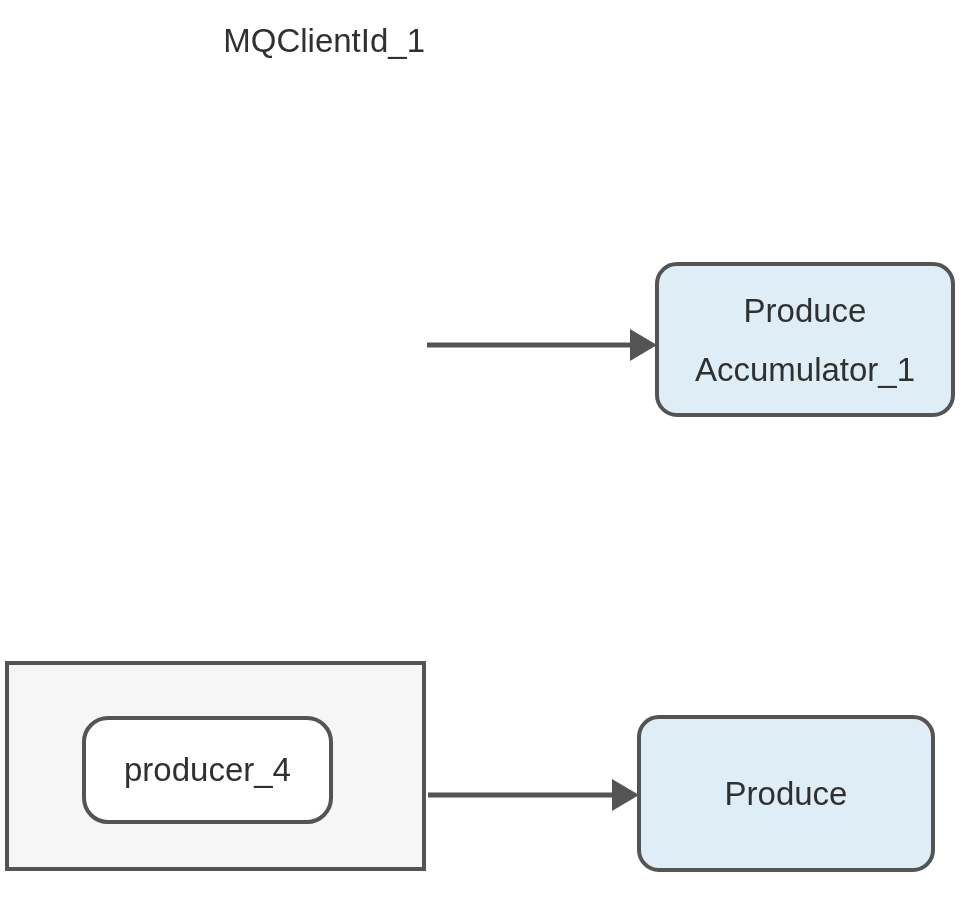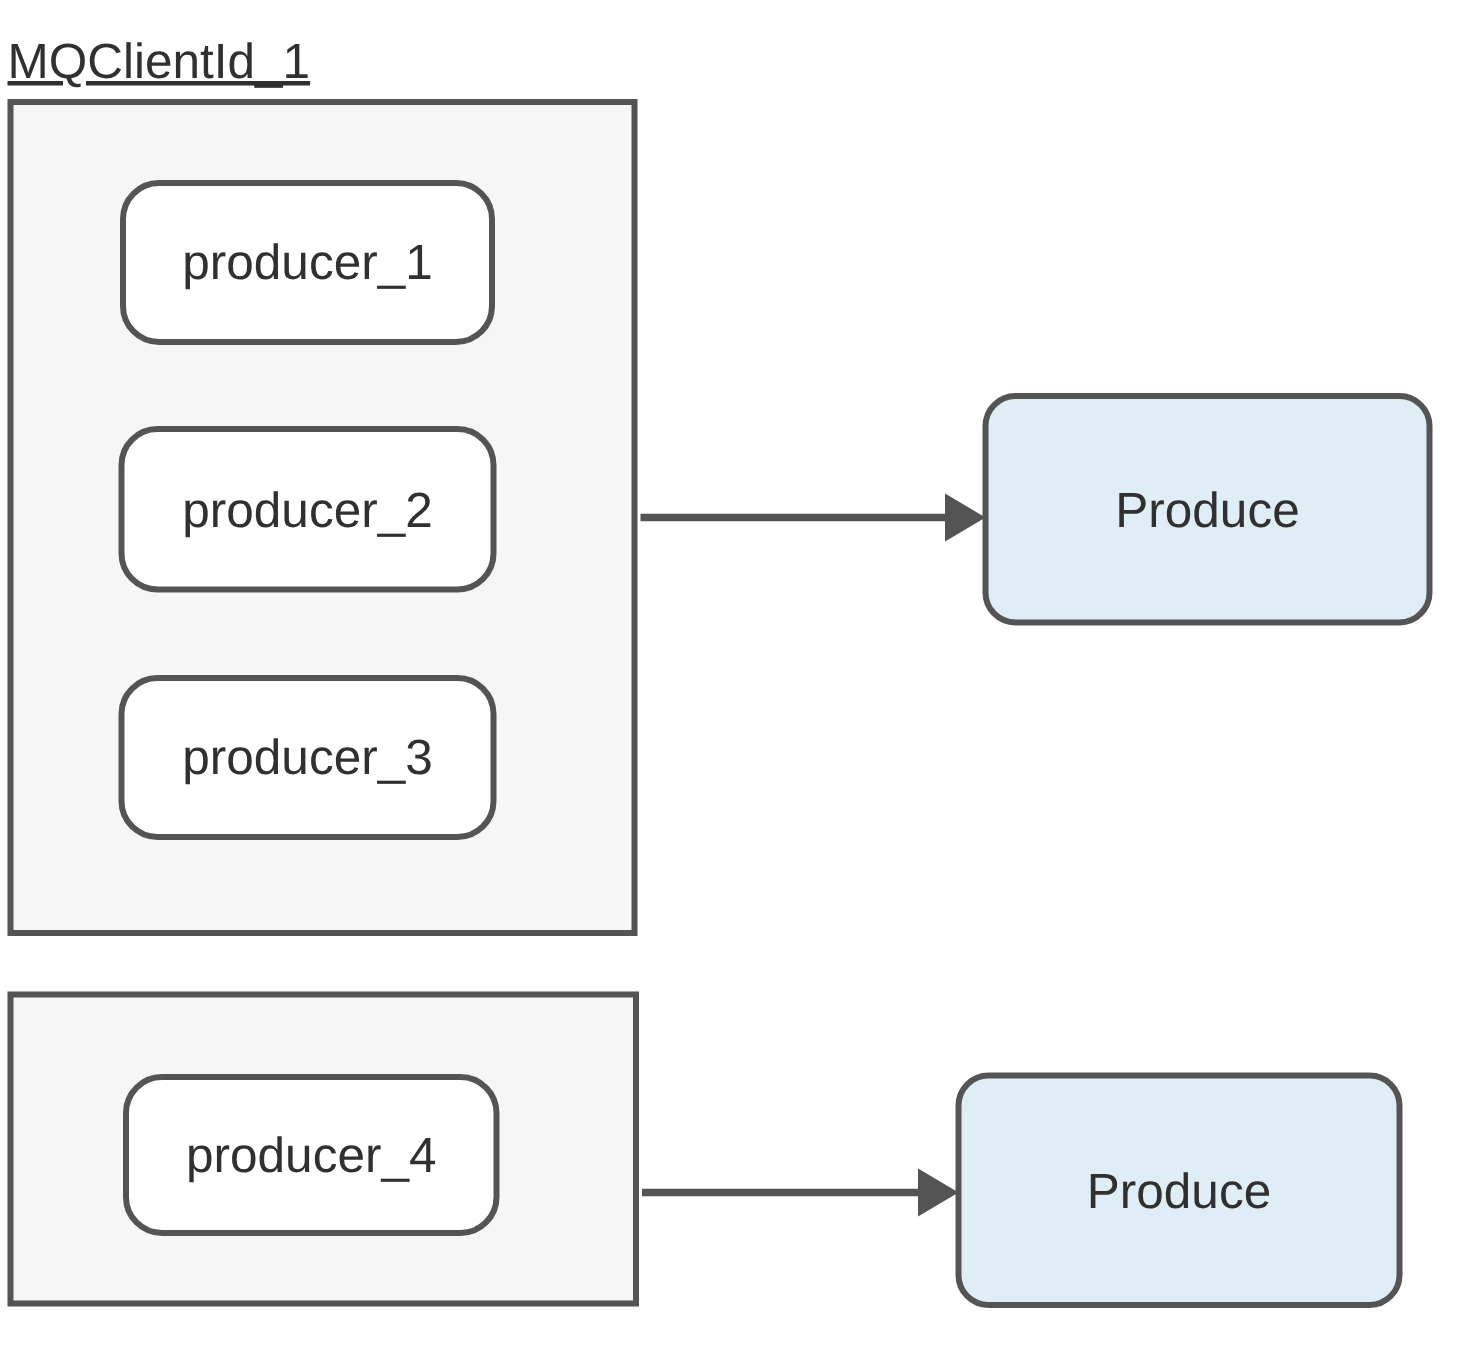--- a/index.html
+++ b/index.html
@@ -27,24 +27,23 @@
     stroke-width: 5;
   }
   .head {
     fill: #545454;
     stroke: none;
   }
   .group-title {
     position: absolute;
     font-size: 33px;
     line-height: 38px;
-    text-align: left;
+    text-align: right;
     color: #303030;
     white-space: nowrap;
-    text-decoration: underline;
   }
   .group-box {
     position: absolute;
     background: #f6f6f6;
     border: 4px solid #545454;
     box-sizing: border-box;
   }
   .producer {
     position: absolute;
     background: #ffffff;
@@ -100,34 +99,24 @@
       <polygon class="head" points="630,329 657,345 630,361"></polygon>
     </g>
     <g>
       <line class="conn" x1="428" y1="795" x2="612" y2="795"></line>
       <polygon class="head" points="612,779 639,795 612,811"></polygon>
     </g>
   </svg>
 
   <div class="group-title title-1">MQClientId_1</div>
 
-  <div class="group-box box-1">
-    <div class="producer p1">
-      <span>producer_1</span>
-    </div>
-    <div class="producer p2">
-      <span>producer_2</span>
-    </div>
-    <div class="producer p3">
-      <span>producer_3</span>
-    </div>
-  </div>
 
   <div class="accumulator acc-1">
     <span>Produce</span>
+    <span>Accumulator_1</span>
   </div>
 
 
   <div class="group-box box-2">
     <div class="producer p4">
       <span>producer_4</span>
     </div>
   </div>
 
   <div class="accumulator acc-2">

